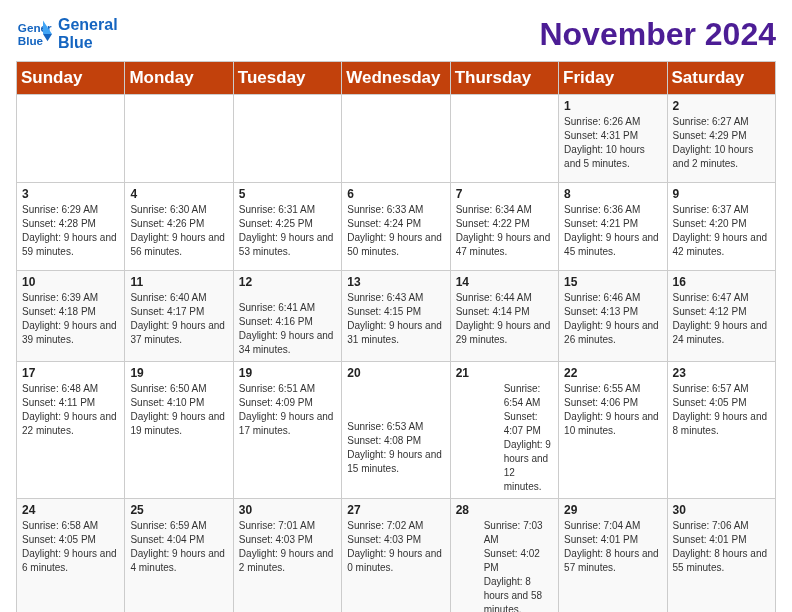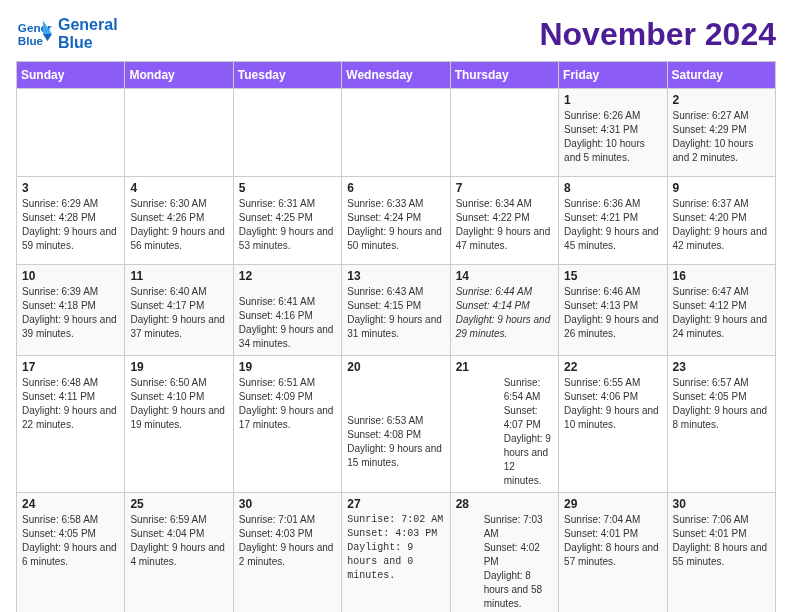--- a/index.html
+++ b/index.html
@@ -36,23 +36,23 @@
     .subtitle {
       font-size: 14px;
       color: #444;
     }
     table {
       width: 100%;
       border-collapse: collapse;
       table-layout: fixed;
     }
     thead tr th {
-      background: #8b5cf6;
+      background: #c2410c;
       color: #fff;
-      font-size: 12px;
+      font-size: 17px;
       font-weight: bold;
       padding: 6px 4px;
       text-align: left;
       border: 1px solid #ccc;
     }
     tbody tr td {
       vertical-align: top;
       border: 1px solid #ccc;
       padding: 4px 5px;
       font-size: 10.5px;
@@ -199,21 +199,21 @@
 Daylight: 9 hours and 34 minutes.</div>
         </td>
         <td>
           <span class="day-num">13</span>
           <div class="day-info" style="white-space: pre-line;">Sunrise: 6:43 AM
 Sunset: 4:15 PM
 Daylight: 9 hours and 31 minutes.</div>
         </td>
         <td>
           <span class="day-num">14</span>
-          <div class="day-info" style="white-space: pre-line; font-style: italic;">Sunrise: 6:44 AM
+          <div class="day-info" style="white-space: pre-line;">Sunrise: 6:44 AM
 Sunset: 4:14 PM
 Daylight: 9 hours and 29 minutes.</div>
         </td>
         <td>
           <span class="day-num">15</span>
           <div class="day-info" style="white-space: pre-line;">Sunrise: 6:46 AM
 Sunset: 4:13 PM
 Daylight: 9 hours and 26 minutes.</div>
         </td>
         <td>
@@ -281,21 +281,21 @@
 Daylight: 9 hours and 4 minutes.</div>
         </td>
         <td>
           <span class="day-num">30</span>
           <div class="day-info" style="white-space: pre-line;">Sunrise: 7:01 AM
 Sunset: 4:03 PM
 Daylight: 9 hours and 2 minutes.</div>
         </td>
         <td>
           <span class="day-num">27</span>
-          <div class="day-info" style="white-space: pre-line; font-family: Liberation Mono, monospace;">Sunrise: 7:02 AM
+          <div class="day-info" style="white-space: pre-line;">Sunrise: 7:02 AM
 Sunset: 4:03 PM
 Daylight: 9 hours and 0 minutes.</div>
         </td>
         <td>
           <span class="day-num">28</span>
           <div class="day-info" style="white-space: pre-line; margin-left: 28px;">Sunrise: 7:03 AM
 Sunset: 4:02 PM
 Daylight: 8 hours and 58 minutes.</div>
         </td>
         <td>

